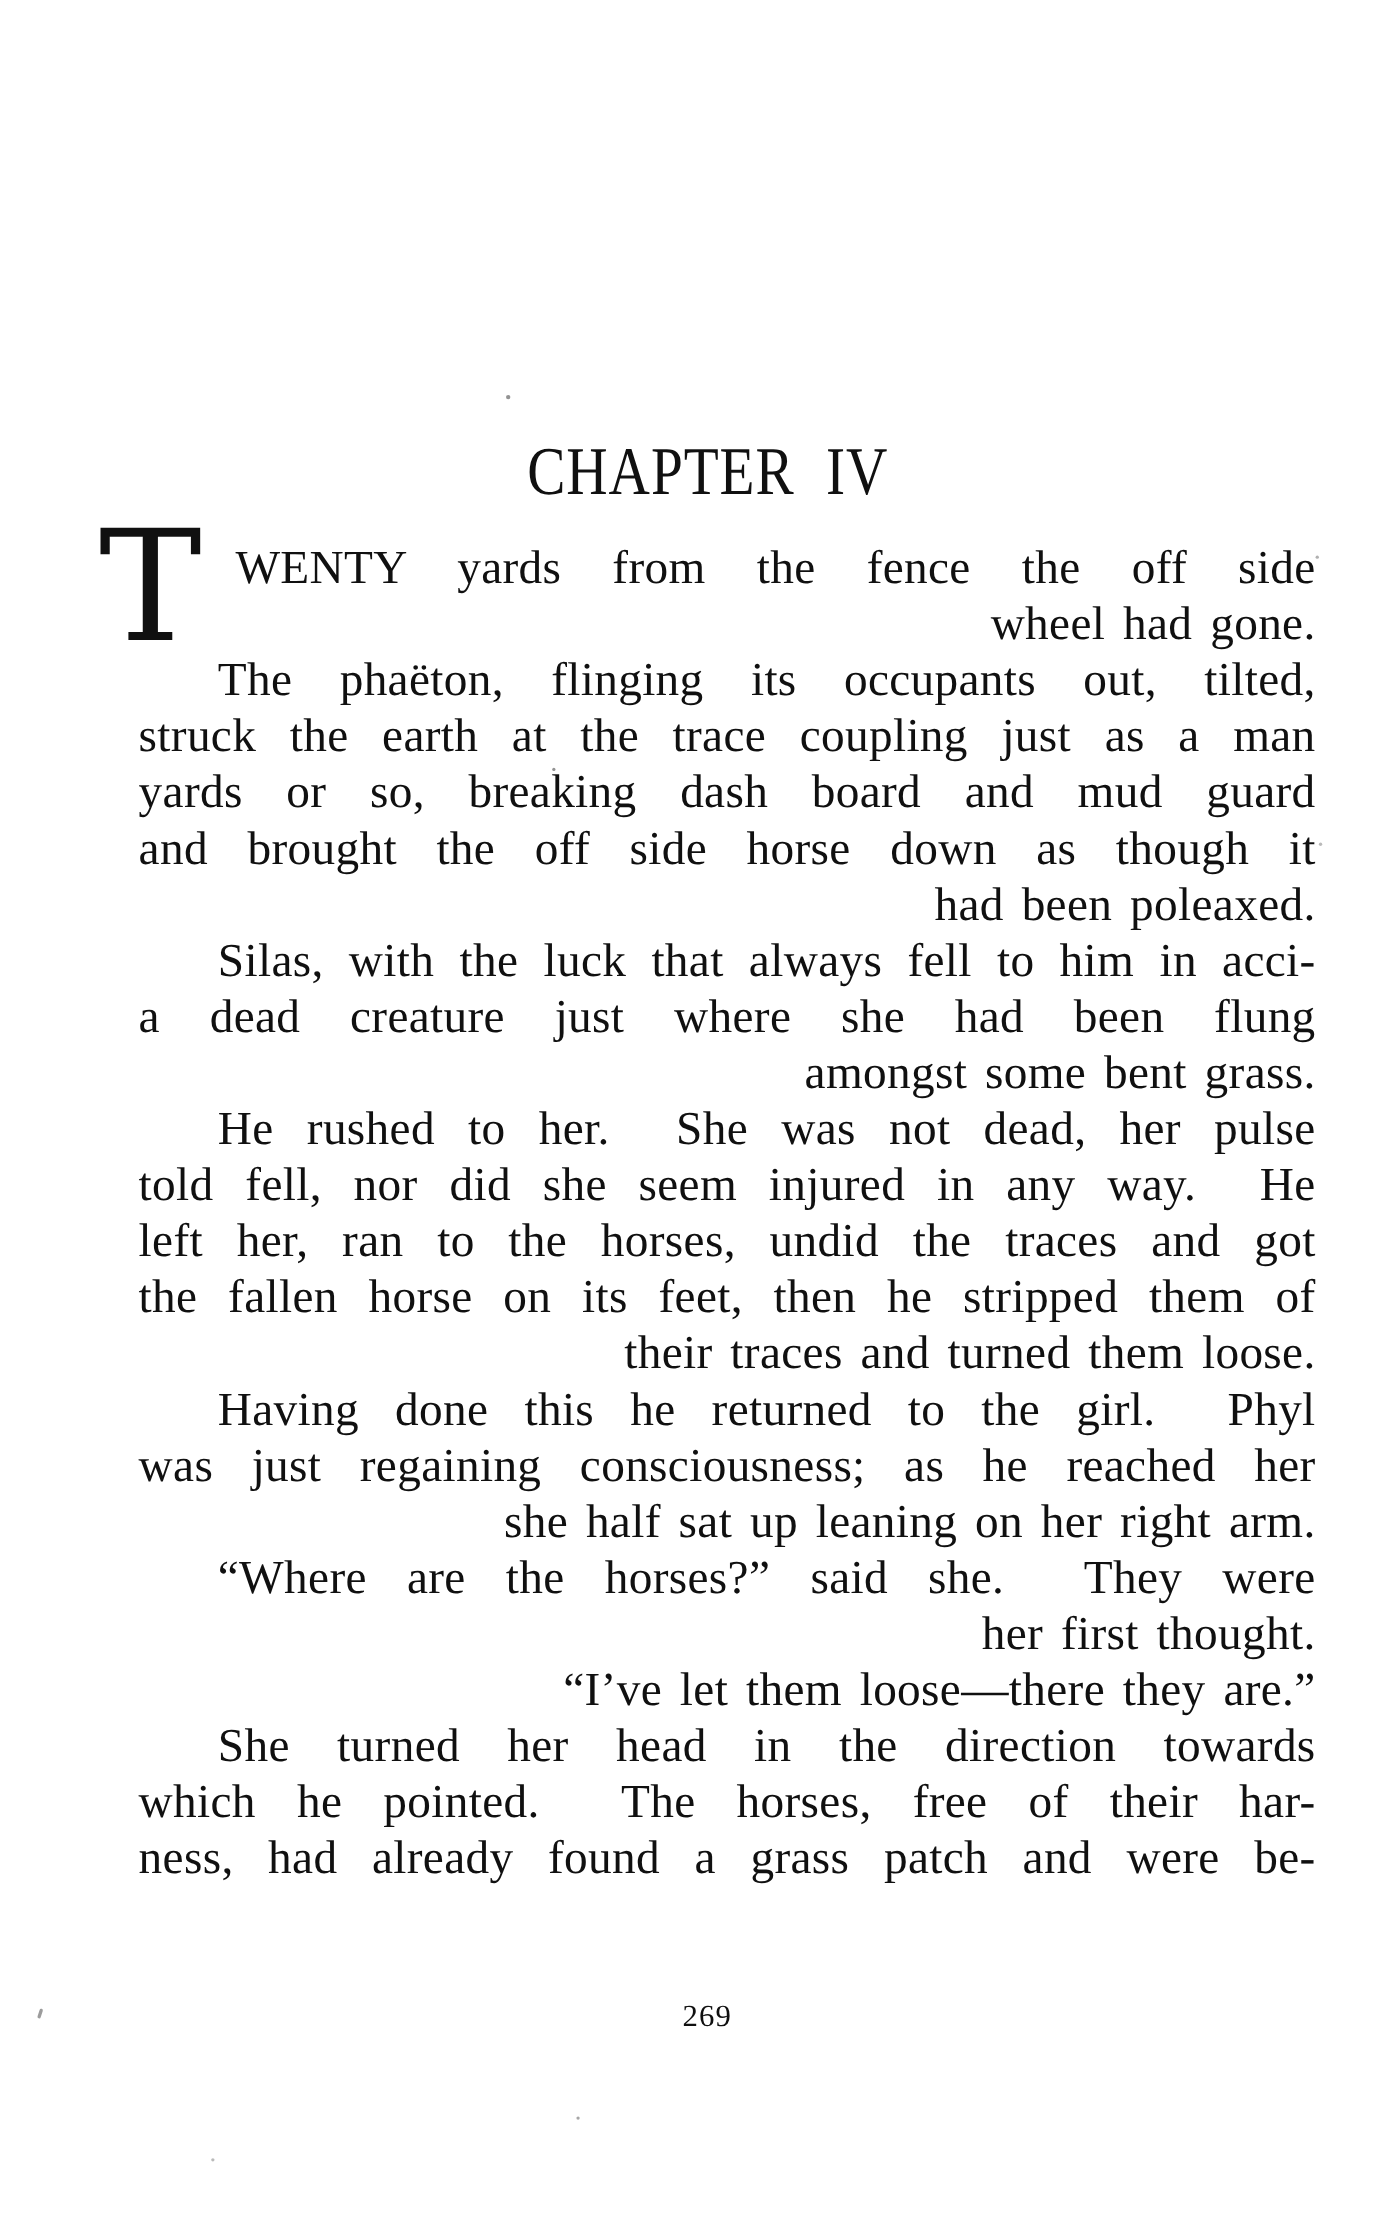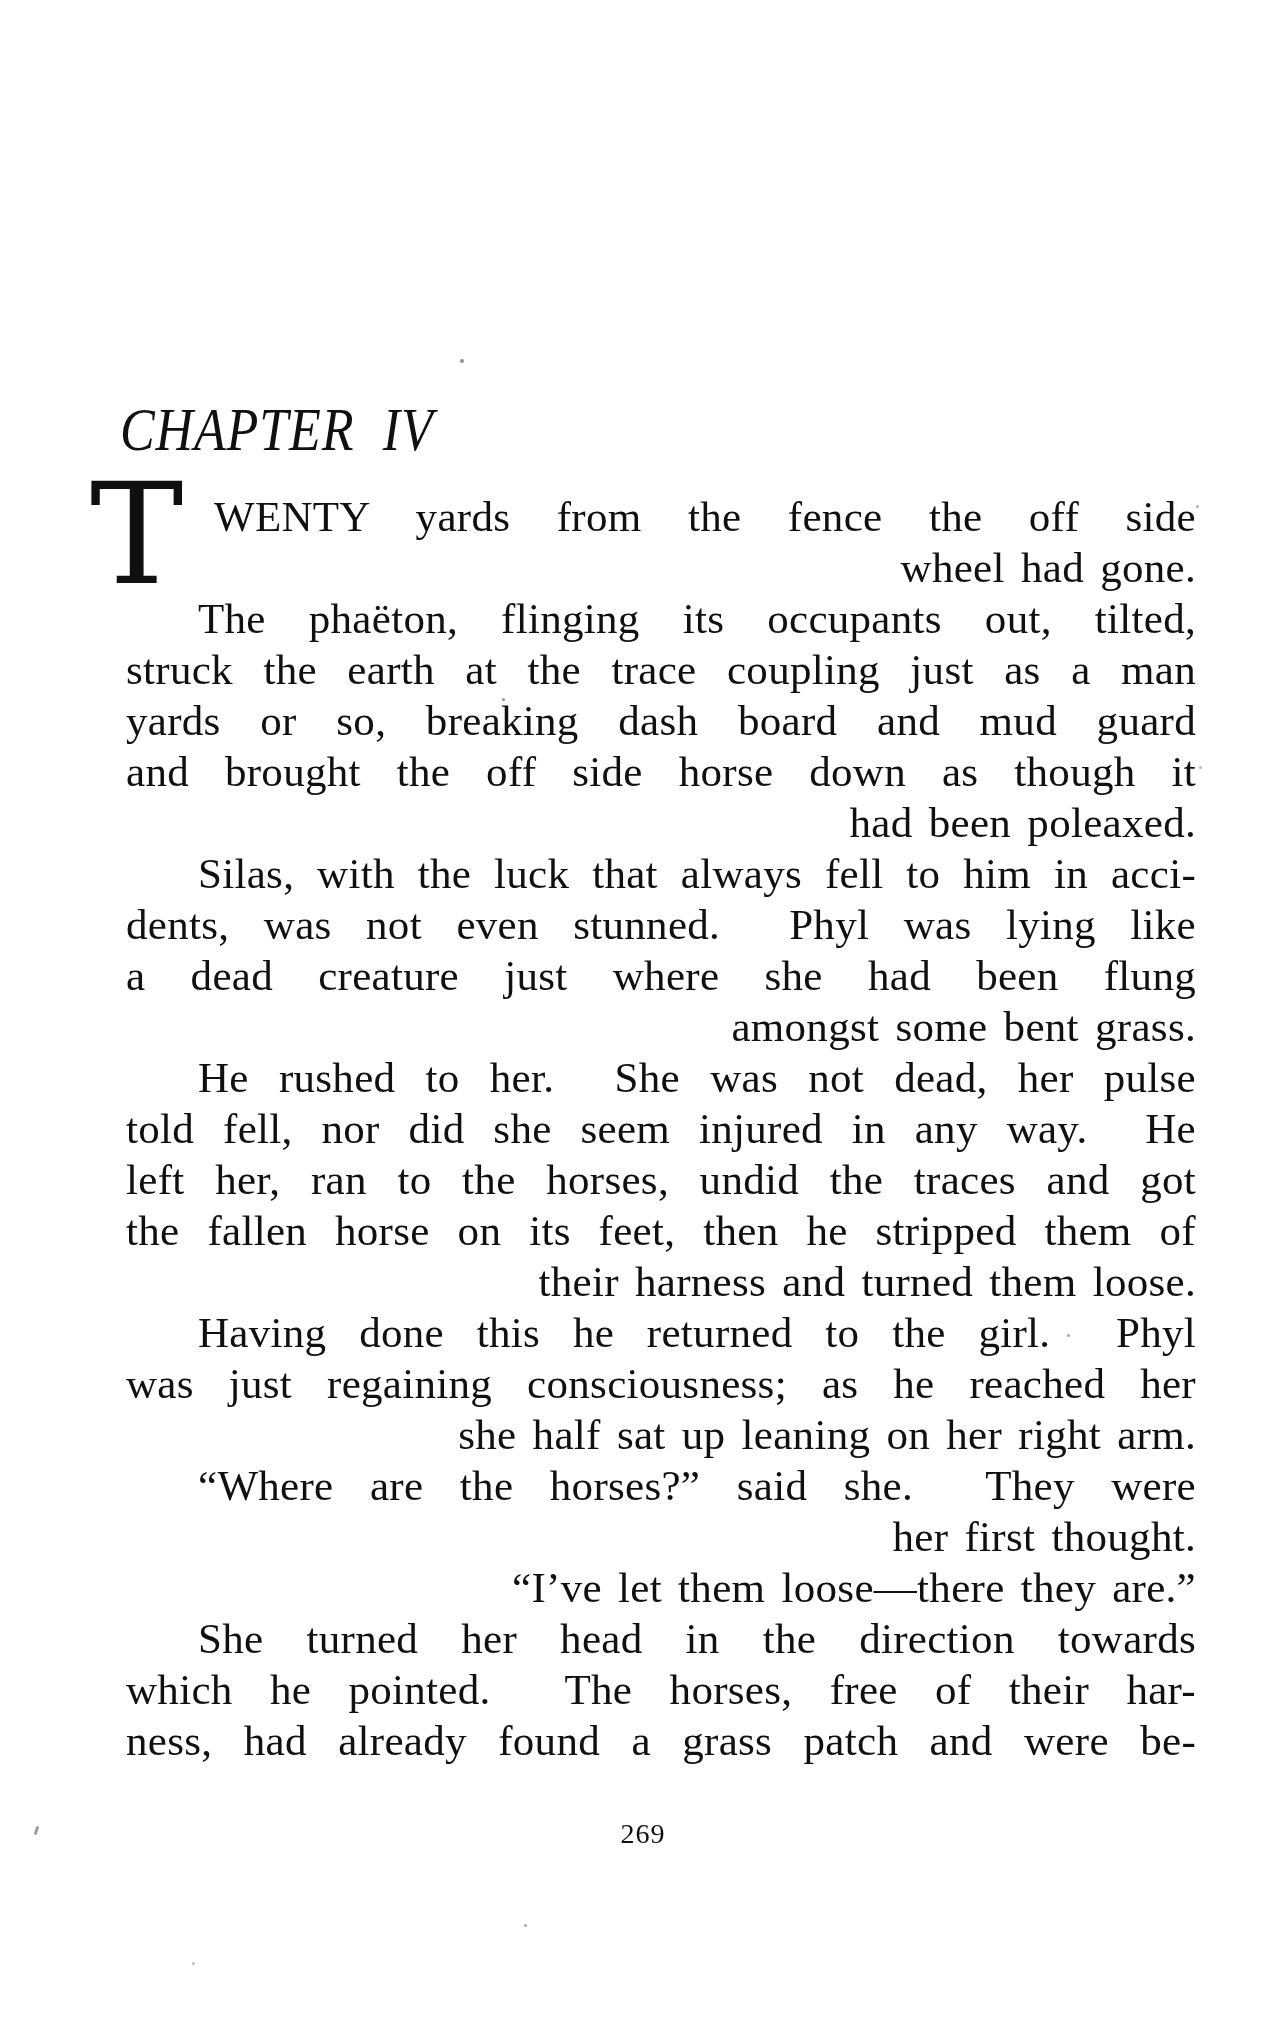--- a/index.html
+++ b/index.html
@@ -15,23 +15,22 @@
     overflow: hidden;
     font-family: "Liberation Serif", "DejaVu Serif", serif;
     color: #101010;
   }
   
   .heading-row {
     position: absolute;
     top: 398px;
     left: 90px;
     width: 1106px;
-    text-align: left;
+    text-align: center;
     white-space: nowrap;
-    font-style: italic;
   }
   .heading-text {
     display: inline-block;
     font-size: 62px;
     line-height: 1;
     letter-spacing: 1px;
     word-spacing: 0.28em;
     transform: scaleX(0.84);
     transform-origin: center;
   }
@@ -136,30 +135,29 @@
       </div>
       <div class="para">
         <div class="line full indent">The phaëton, flinging its occupants out, tilted,</div>
         <div class="line full">struck the earth at the trace coupling just as a man</div>
         <div class="line full">yards or so, breaking dash board and mud guard</div>
         <div class="line full">and brought the off side horse down as though it</div>
         <div class="line end">had been poleaxed.</div>
       </div>
       <div class="para">
         <div class="line full indent">Silas, with the luck that always fell to him in acci-</div>
-        <div class="line full">dents, was not even stunned.  Phyl was lying like</div>
         <div class="line full">a dead creature just where she had been flung</div>
         <div class="line end">amongst some bent grass.</div>
       </div>
       <div class="para">
         <div class="line full indent">He rushed to her.  She was not dead, her pulse</div>
         <div class="line full">told fell, nor did she seem injured in any way.  He</div>
         <div class="line full">left her, ran to the horses, undid the traces and got</div>
         <div class="line full">the fallen horse on its feet, then he stripped them of</div>
-        <div class="line end">their harness and turned them loose.</div>
+        <div class="line end">their traces and turned them loose.</div>
       </div>
       <div class="para">
         <div class="line full indent">Having done this he returned to the girl.  Phyl</div>
         <div class="line full">was just regaining consciousness; as he reached her</div>
         <div class="line end">she half sat up leaning on her right arm.</div>
       </div>
       <div class="para">
         <div class="line full indent">“Where are the horses?” said she.  They were</div>
         <div class="line end">her first thought.</div>
       </div>

